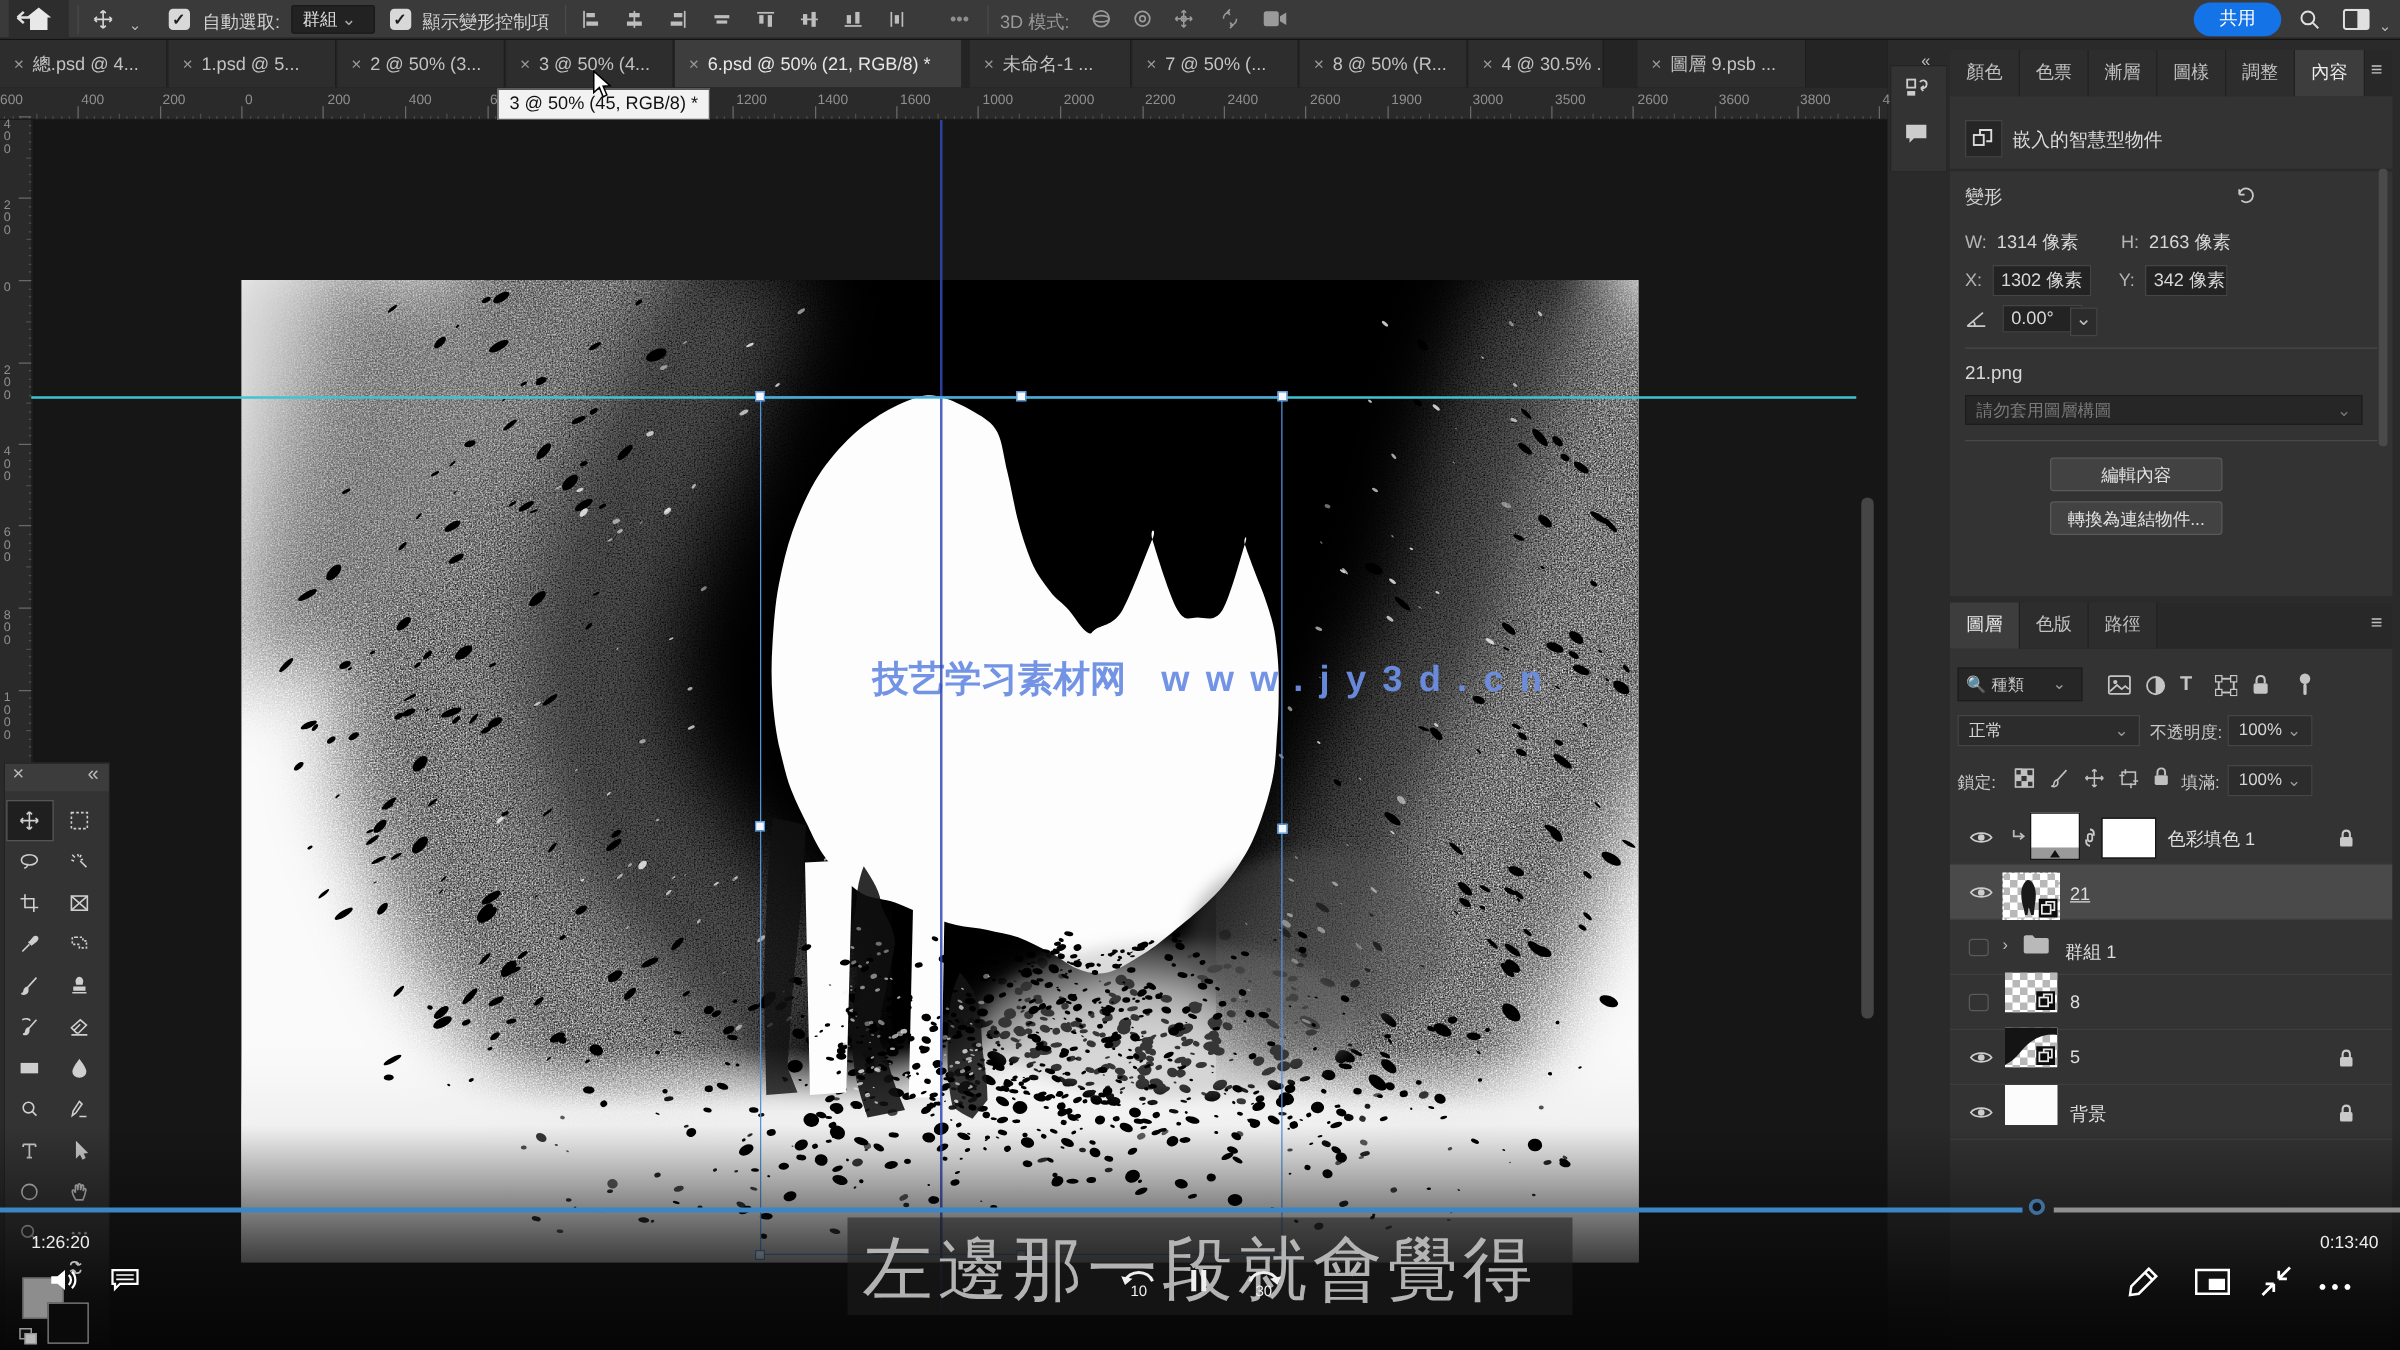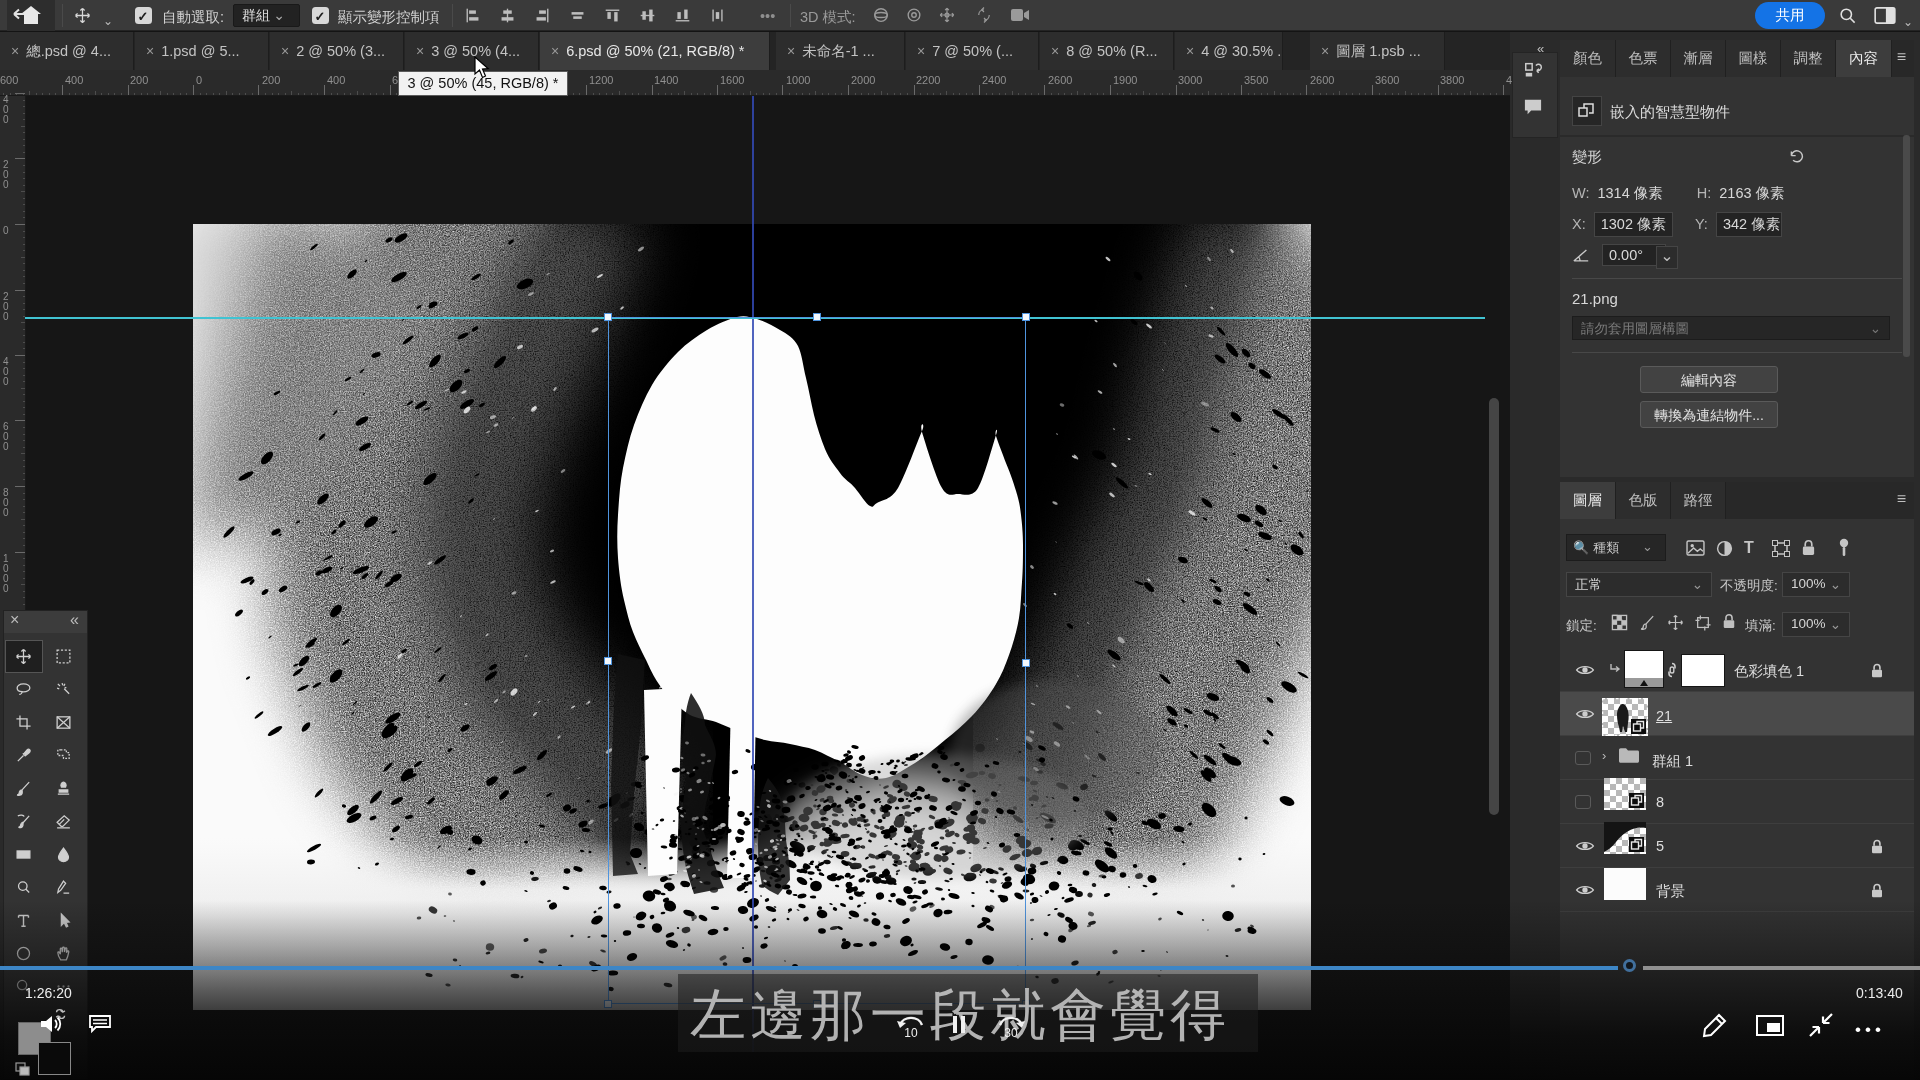--- a/index.html
+++ b/index.html
@@ -1679,21 +1679,21 @@
   <div id="tabbar">
       <div class="tab" style="left:0px;width:134px"><span class="tx">×</span><span class="tt">總.psd @ 4...</span></div>
 <div class="tab" style="left:135px;width:134px"><span class="tx">×</span><span class="tt">1.psd @ 5...</span></div>
 <div class="tab" style="left:270px;width:134px"><span class="tx">×</span><span class="tt">2 @ 50% (3...</span></div>
 <div class="tab" style="left:405px;width:134px"><span class="tx">×</span><span class="tt">3 @ 50% (4...</span></div>
 <div class="tab act" style="left:540px;width:230px"><span class="tx">×</span><span class="tt">6.psd @ 50% (21, RGB/8) *</span></div>
 <div class="tab" style="left:776px;width:129px"><span class="tx">×</span><span class="tt">未命名-1 ...</span></div>
 <div class="tab" style="left:906px;width:133px"><span class="tx">×</span><span class="tt">7 @ 50% (...</span></div>
 <div class="tab" style="left:1040px;width:134px"><span class="tx">×</span><span class="tt">8 @ 50% (R...</span></div>
 <div class="tab" style="left:1175px;width:108px"><span class="tx">×</span><span class="tt">4 @ 30.5% ...</span></div>
-<div class="tab" style="left:1310px;width:135px"><span class="tx">×</span><span class="tt">圖層 1.psb ...</span></div>
+<div class="tab" style="left:1310px;width:135px"><span class="tx">×</span><span class="tt">圖層 9.psb ...</span></div>
     </div>
   <div id="rulertop">
       <div class="rlab" style="left:-0px">600</div>
 
 <div class="rmtick" style="left:3px;height:2.5px"></div>
 <div class="rmtick" style="left:10px;height:2.5px"></div>
 <div class="rmtick" style="left:16px;height:2.5px"></div>
 <div class="rmtick" style="left:23px;height:2.5px"></div>
 <div class="rmtick" style="left:29px;height:4px"></div>
 <div class="rmtick" style="left:36px;height:2.5px"></div>
@@ -2119,20 +2119,21 @@
 <div id="hguide"></div>
 <div id="tbox"></div>
 <div class="handle" style="left:604px;top:313px"></div>
 <div class="handle" style="left:813px;top:313px"></div>
 <div class="handle" style="left:1022px;top:313px"></div>
 <div class="handle" style="left:604px;top:657px"></div>
 <div class="handle" style="left:1022px;top:659px"></div>
 <div class="handle" style="left:604px;top:1000px"></div>
 <div class="handle" style="left:813px;top:1000px"></div>
 <div class="handle" style="left:1022px;top:1000px"></div>
+<div id="watermark">技艺学习素材网<span style="letter-spacing:13px;margin-left:28px">www.jy3d.cn</span></div>
 
   <div id="toolpanel">
       <div id="tphead"><span style="margin-left:6px">×</span><span style="float:right;margin-right:8px">«</span></div>
     </div>
   <div class="tool sel" style="left:6px;top:641px"><svg class="" width="17" height="17" viewBox="0 0 24 24" fill="none" stroke="#cfcfcf" stroke-width="1.8">
         <path d="M12 2 L12 22 M2 12 L22 12 M12 2 L9 5 M12 2 L15 5 M12 22 L9 19 M12 22 L15 19 M2 12 L5 9 M2 12 L5 15 M22 12 L19 9 M22 12 L19 15"></path>
       </svg></div>
 <div class="tool" style="left:46px;top:641px"><svg class="" width="17" height="17" viewBox="0 0 24 24" fill="none" stroke="#cfcfcf" stroke-width="1.8">
         <path stroke-dasharray="3 2.4" d="M3 3 H21 V21 H3 Z"></path>
       </svg></div>

